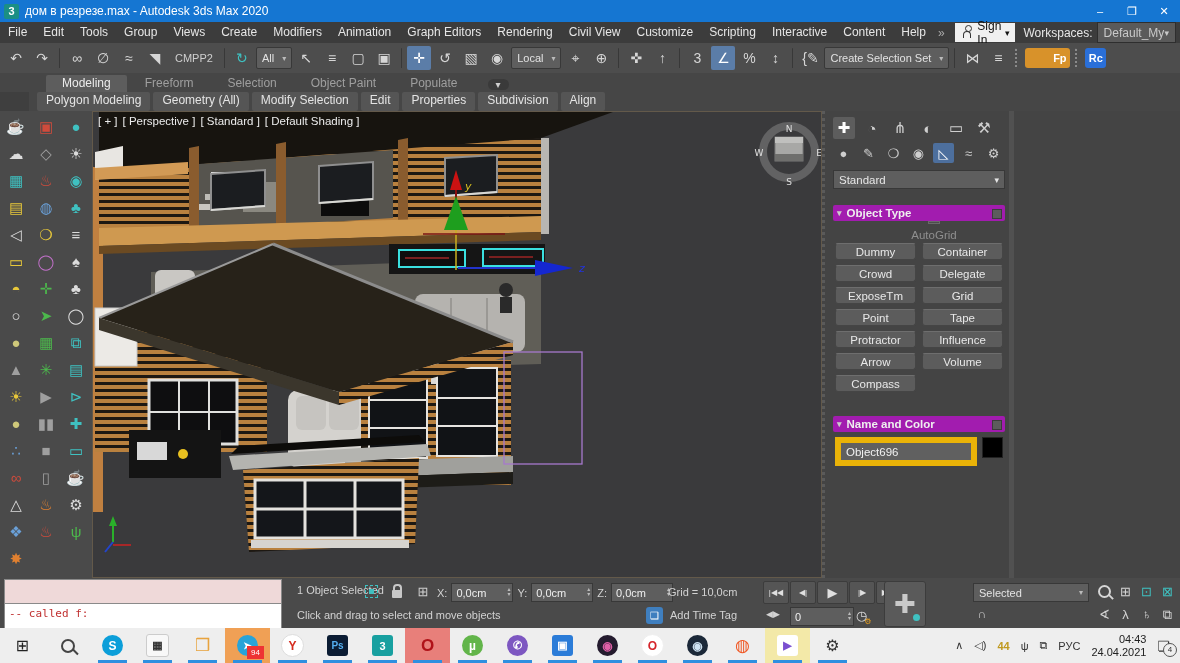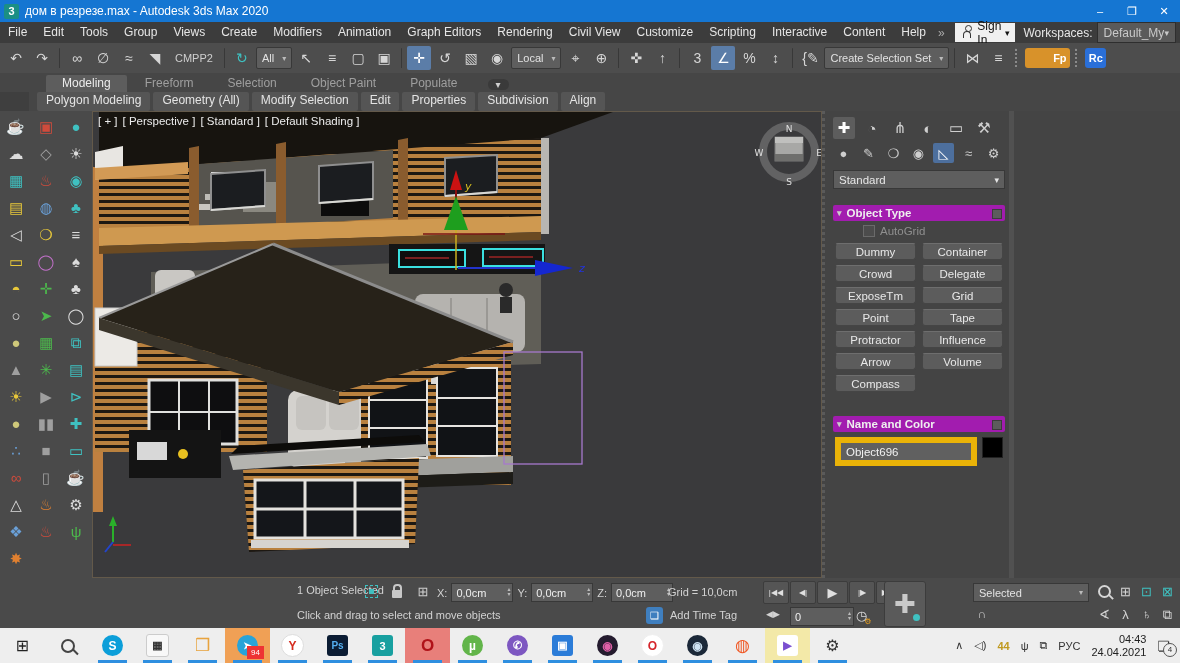--- a/index.html
+++ b/index.html
@@ -83,21 +83,21 @@
   .cps{width:21px;height:20px;display:flex;align-items:center;justify-content:center;font-size:13px;color:#cfcfcf;border-radius:2px;}
   .cps[data-state="active"]{background:#4d6f9d;color:#fff;}
   .cp-dd{height:17px;background:#5e5e5e;border:1px solid #383838;display:flex;align-items:center;
          padding:0 5px;margin:5px 0 4px;color:#e6e6e6;}
   .cp-dd .caret{margin-left:auto;font-size:9px;}
   .rollout{margin-top:6px;}
   .ro-head{background:#a21caf;height:16px;display:flex;align-items:center;font-weight:bold;color:#efefef;
            padding-left:4px;position:relative;border-radius:2px;margin-top:16px;}
   .ro-head::before{content:"▾";font-size:9px;margin-right:5px;color:#ccc;}
   .ro-head::after{content:"";position:absolute;right:3px;top:4px;width:8px;height:8px;background:#5c5c5c;border:1px solid #3c3c3c;}
-  .autogrid{height:20px;display:flex;align-items:center;color:#8f8f8f;padding-left:30px;gap:5px;}
+  .autogrid{height:20px;display:flex;align-items:center;color:#8f8f8f;padding-left:30px;gap:5px;flex-direction:column;}
   .cb{width:10px;height:10px;background:#4c4c4c;border:1px solid #6a6a6a;}
   .ot-grid{display:grid;grid-template-columns:1fr 1fr;gap:5px 6px;padding:2px 2px 8px;}
   .ot-btn{height:17px;background:#5c5c5c;border:1px solid #454545;border-top-color:#6e6e6e;border-radius:3px;
           color:#e8e8e8;font-size:11.5px;font-family:inherit;}
   .nc-row{display:flex;gap:5px;padding:5px 2px;}
   .nc-field{flex:1;height:17px;background:#606060;border:6px solid #eab308;color:#f0f0f0;
             display:flex;align-items:center;padding-left:5px;}
   .nc-swatch{width:19px;height:19px;background:#000;border:1px solid #222;}
   
   .statusbar{position:absolute;top:578px;left:0;right:0;height:50px;background:#4a4a4a;font-size:11px;color:#d2d2d2;}
@@ -617,20 +617,24 @@
         <div class="nc-row">
           <div class="nc-field">Object696</div>
           <div class="nc-swatch"></div>
         </div>
       </div>
     </div>
     <div class="cp-scrollbar"></div>
   </div>
 
   <div class="statusbar">
+    <div class="listener">
+      <div class="lst-pink"></div>
+      <div class="lst-white">--  called f:</div>
+    </div>
     <span class="sel-status">1 Object Selected</span>
     <span class="prompt">Click and drag to select and move objects</span>
     <span class="sb-ico" style="left:362px;top:4px;">
         <span class="selregion">
           <i></i>
         </span>
       </span>
     <span class="sb-ico" style="left:388px;top:4px;">
         <span class="lockbody"></span>
       </span>

